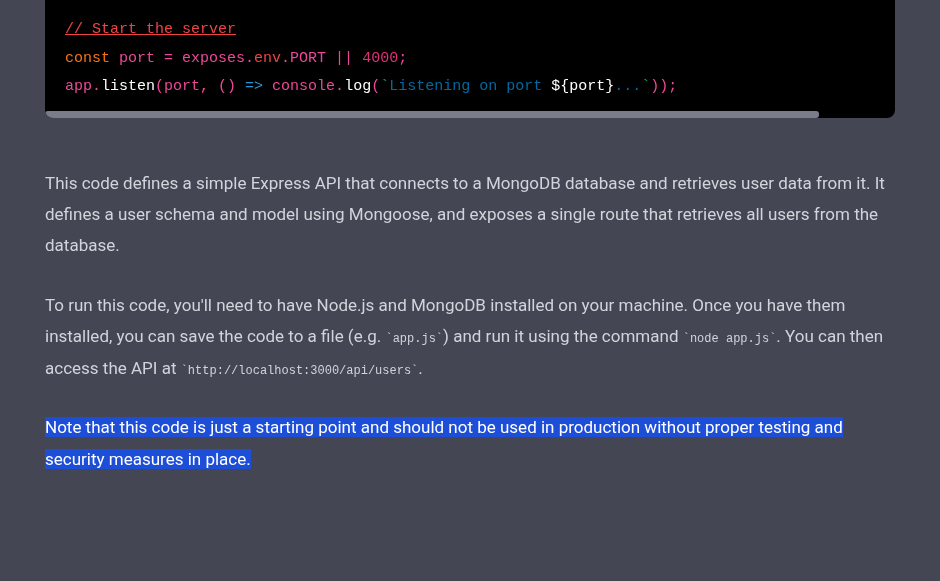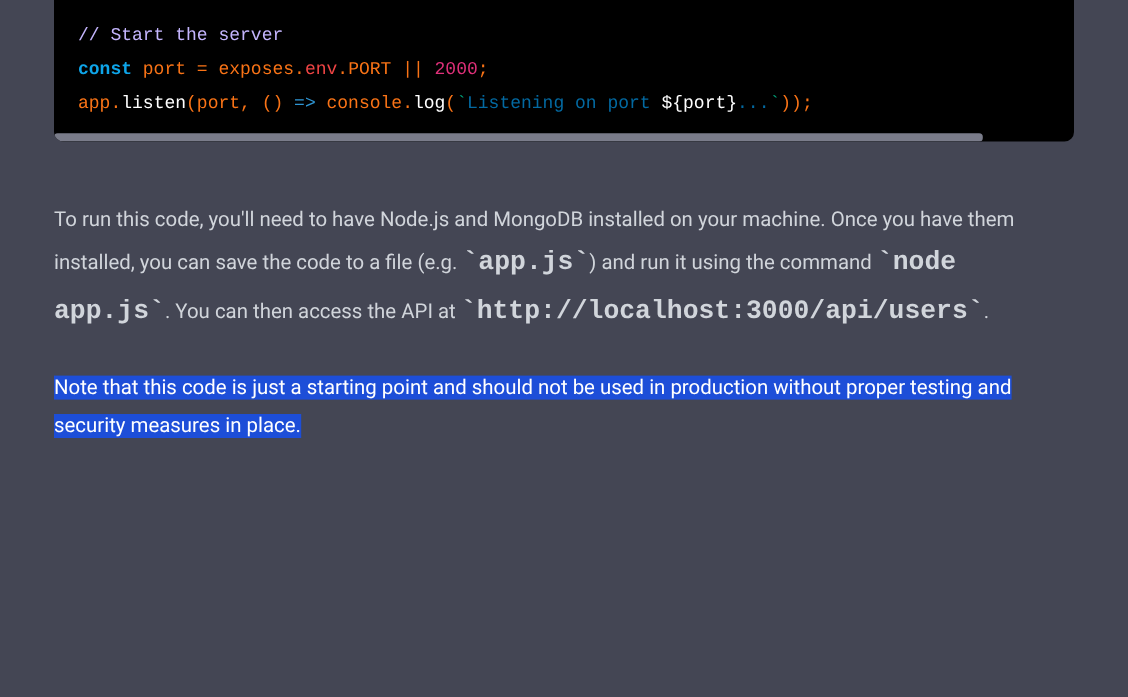--- a/index.html
+++ b/index.html
@@ -33,23 +33,23 @@
     }
     .code-scrollbar {
       position: absolute;
       bottom: 0;
       left: 0;
       width: 91%;
       height: 7px;
       background: #7a7c8a;
       border-radius: 3px;
     }
-    .tok-comment { color: #c4b5fd; }
-    .tok-keyword { color: #0ea5e9; font-weight: bold; }
-    .tok-default { color: #f97316; }
+    .tok-comment { color: #ef4444; text-decoration: underline; }
+    .tok-keyword { color: #f97316; }
+    .tok-default { color: #ec4899; }
     .tok-property { color: #ef4444; }
     .tok-number { color: #df3079; }
     .tok-method { color: #ffffff; }
     .tok-arrow { color: #2e95d3; }
     .tok-string { color: #0369a1; }
     .tok-template { color: #00a67d; }
     .tok-interp { color: #ffffff; margin-top: 28px; }
     
     .prose {
       color: #d1d5db;
@@ -57,37 +57,38 @@
       line-height: 1.85;
     }
     .prose p {
       margin-bottom: 28px;
     }
     .prose p:last-child {
       margin-bottom: 0;
     }
     .inline-code {
       font-family: "SF Mono", Monaco, Consolas, "Courier New", monospace;
-      font-size: 22px;
-      font-weight: 700;
+      font-size: 12px;
+      font-weight: 400;
       text-align: right;
     }
     .highlighted {
       background: #1d4ed8;
       color: #ffffff;
     }
   </style>
 </head>
 <body>
 
 <div class="code-block">
   <div class="code-content"><span class="tok-comment">// Start the server</span>
-<span class="tok-keyword">const</span><span class="tok-default"> port </span><span class="tok-default">= </span><span class="tok-default">exposes</span><span class="tok-default">.</span><span class="tok-property">env</span><span class="tok-default">.</span><span class="tok-default">PORT || </span><span class="tok-number">2000</span><span class="tok-default">;</span>
+<span class="tok-keyword">const</span><span class="tok-default"> port </span><span class="tok-default">= </span><span class="tok-default">exposes</span><span class="tok-default">.</span><span class="tok-property">env</span><span class="tok-default">.</span><span class="tok-default">PORT || </span><span class="tok-number">4000</span><span class="tok-default">;</span>
 <span class="tok-default">app</span><span class="tok-default">.</span><span class="tok-method">listen</span><span class="tok-default">(port, </span><span class="tok-default">()</span><span class="tok-arrow"> =&gt; </span><span class="tok-default">console</span><span class="tok-default">.</span><span class="tok-method">log</span><span class="tok-default">(</span><span class="tok-template">`</span><span class="tok-string">Listening on port </span><span class="tok-interp">${port}</span><span class="tok-string">...</span><span class="tok-template">`</span><span class="tok-default">));</span></div>
   <div class="code-scrollbar"></div>
 </div>
 
 <div class="prose">
+  <p>This code defines a simple Express API that connects to a MongoDB database and retrieves user data from it. It defines a user schema and model using Mongoose, and exposes a single route that retrieves all users from the database.</p>
   <p>
     <span>To run this code, you'll need to have Node.js and MongoDB installed on your machine. Once you have them installed, you can save the code to a file (e.g. </span><span class="inline-code">`app.js`</span><span>) and run it using the command </span><span class="inline-code">`node app.js`</span><span>. You can then access the API at </span><span class="inline-code">`http://localhost:3000/api/users`</span><span>.</span>
   </p>
   <p><span class="highlighted">Note that this code is just a starting point and should not be used in production without proper testing and security measures in place.</span></p>
 </div>
 
 </body></html>

